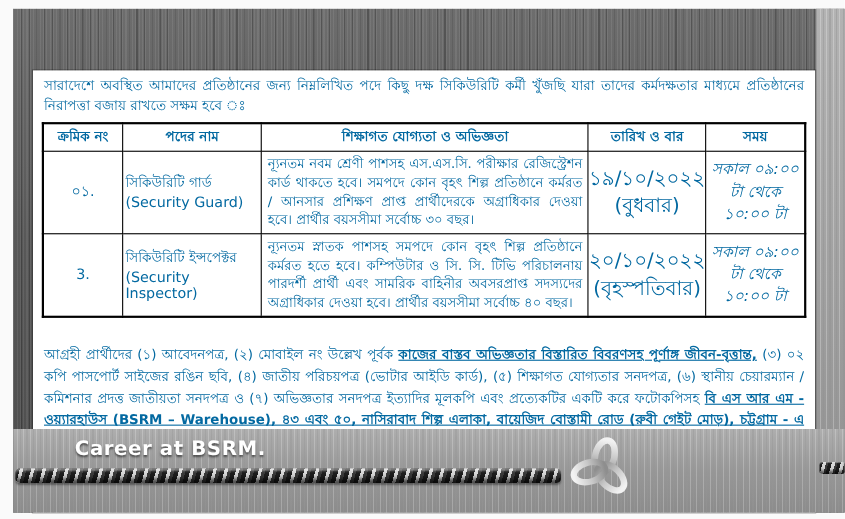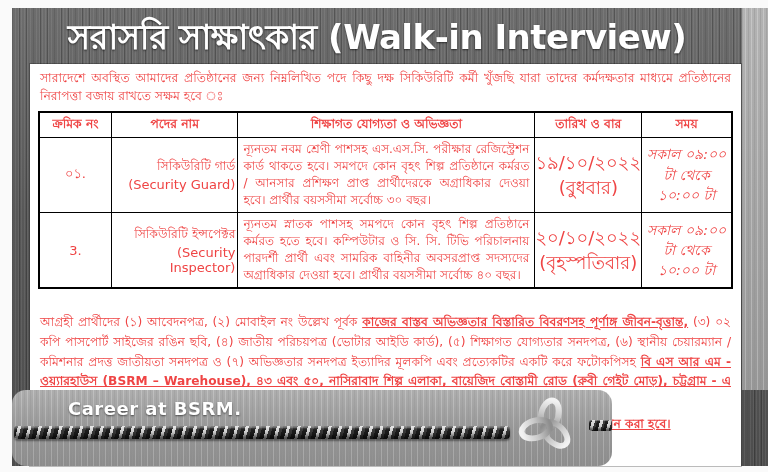--- a/index.html
+++ b/index.html
@@ -27,61 +27,60 @@
   .title {
     position:absolute; top:3px; left:0; width:730px; text-align:center;
     color:#ffffff; font-size:34px; font-weight:800; letter-spacing:-0.5px;
     text-shadow:0 1px 2px rgba(0,0,0,.6);
     white-space:nowrap;
   }
 
   
   .panel {
     position:absolute; left:18px; top:56px; width:711px; height:402px;
-    background:#ffffff; color:#ef4444; padding:4px 8px 2px 8px;
+    background:#ffffff; color:#0369a1; padding:4px 8px 2px 8px;
     box-shadow:0 0 0 1px rgba(0,0,0,.25);
   }
   .intro { font-size:12.3px; line-height:1.5; text-align:justify; padding:1px 2px 0 2px; }
 
   table.positions {
     width:100%; border-collapse:collapse; margin-top:5px;
     border:2px solid #000;
   }
   table.positions th, table.positions td {
     border:1.5px solid #000; vertical-align:middle;margin-top:16px;
   }
   table.positions th {
     font-size:12.3px; font-weight:700; text-align:center; padding:2px 2px; height:21px;
   }
   td.c-serial { width:10.7%; text-align:center; font-size:13px; }
-  td.c-post   { width:18.6%; text-align:right; font-size:12.3px; padding:2px; }
+  td.c-post   { width:18.6%; text-align:left; font-size:12.3px; padding:2px; }
   td.c-post .post-en { display:block; font-weight:400; font-size:13px; }
   td.c-post .post-bn { display:block; }
   td.c-qual   { width:44.3%; font-size:12px; line-height:1.42; padding:3px 5px; text-align:justify; }
   td.c-date   { width:13.1%; text-align:center; font-size:18px; line-height:1.4; }
   td.c-date span { display:block; }
   td.c-time   { width:13.3%; text-align:center; font-size:14px; font-style:italic; line-height:1.45; padding:1px 3px; }
 
   .instructions {
     margin-top:24px; font-size:12.2px; line-height:1.62; text-align:justify; padding:0 2px;
   }
   .bu { font-weight:700; text-decoration:underline; }
   .note {
     margin-top:3px; text-align:center; font-size:12.2px; font-weight:700;
     text-decoration:underline;
   }
 
   
   .footer {
-    position:absolute; left:0; top:382px; width:600px; height:76px;
+    position:absolute; left:0; top:382px; width:756px; height:76px;
     background-image:
       repeating-linear-gradient(90deg, rgba(255,255,255,.22) 0 1px, transparent 1px 3px),
       repeating-linear-gradient(90deg, rgba(0,0,0,.20) 0 1px, transparent 1px 6px),
       linear-gradient(180deg, #aeaeae, #979797 50%, #8c8c8c);
-    border-radius: 14px;
   }
   .career {
     position:absolute; left:56px; top:8px; color:#ffffff;
     font-size:18px; font-weight:800; letter-spacing:.5px;
     text-shadow:0 1px 2px rgba(0,0,0,.55);
   }
   .rebar {
     position:absolute; left:2px; top:36px; width:496px; height:13px; border-radius:4px;
     background:repeating-linear-gradient(105deg, #1d1d1d 0 4px, #d6d6d6 4px 7px, #3a3a3a 7px 10px);
     box-shadow:inset 0 -4px 4px rgba(0,0,0,.65), inset 0 2px 2px rgba(255,255,255,.45), 0 2px 2px rgba(0,0,0,.4);
@@ -100,21 +99,20 @@
   .tagline { color:#ffffff; font-size:11.5px; font-weight:600; margin-top:-1px; letter-spacing:.2px;
     text-shadow:0 1px 1px rgba(0,0,0,.5); }
 </style>
 </head>
 <body>
 
 <div class="page">
   <div class="flyer">
     <div class="right-strip"></div>
 
-    <h1 class="title">সরাসরি সাক্ষাৎকার (Walk-in Interview)</h1>
 
     <div class="panel">
       <p class="intro">সারাদেশে অবস্থিত আমাদের প্রতিষ্ঠানের জন্য নিম্নলিখিত পদে কিছু দক্ষ সিকিউরিটি কর্মী খুঁজছি যারা তাদের কর্মদক্ষতার মাধ্যমে প্রতিষ্ঠানের নিরাপত্তা বজায় রাখতে সক্ষম হবে ঃ</p>
 
       <table class="positions">
         <thead>
           <tr>
             <th>ক্রমিক নং</th>
             <th>পদের নাম</th>
             <th>শিক্ষাগত যোগ্যতা ও অভিজ্ঞতা</th>

